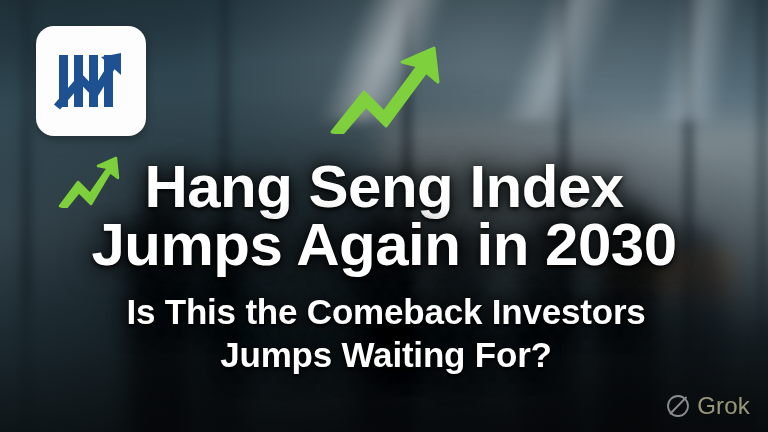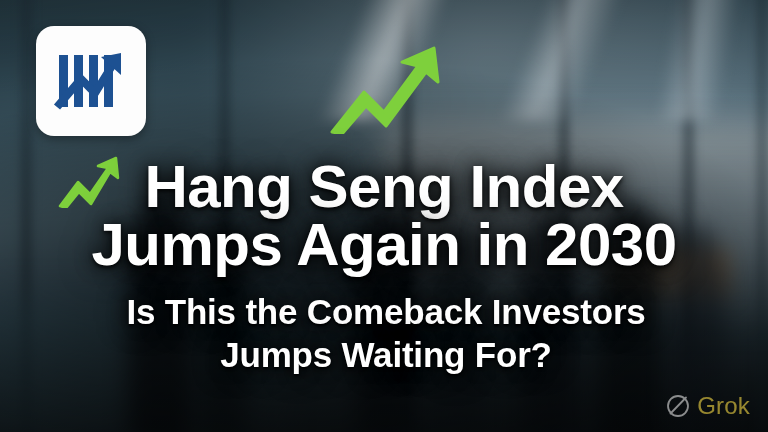--- a/index.html
+++ b/index.html
@@ -192,21 +192,21 @@
     position: absolute;
     right: 18px;
     bottom: 13px;
     display: flex;
     align-items: center;
     gap: 6px;
     opacity: 0.58;
   }
   #grok-watermark svg { display: block; }
   #grok-watermark-label {
-    color: #fde047;
+    color: #fef9c3;
     font-size: 24px;
     font-weight: normal;
     letter-spacing: 0.2px;
     line-height: 1;
   }
 </style>
 </head>
 <body>
 
 <div id="thumbnail-card">

